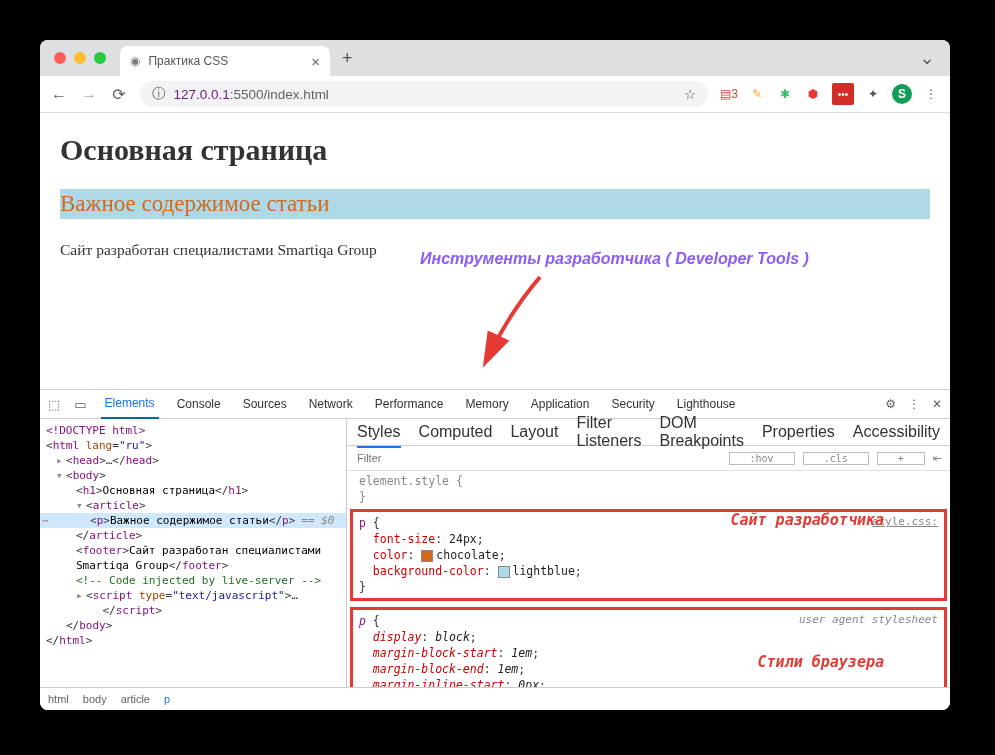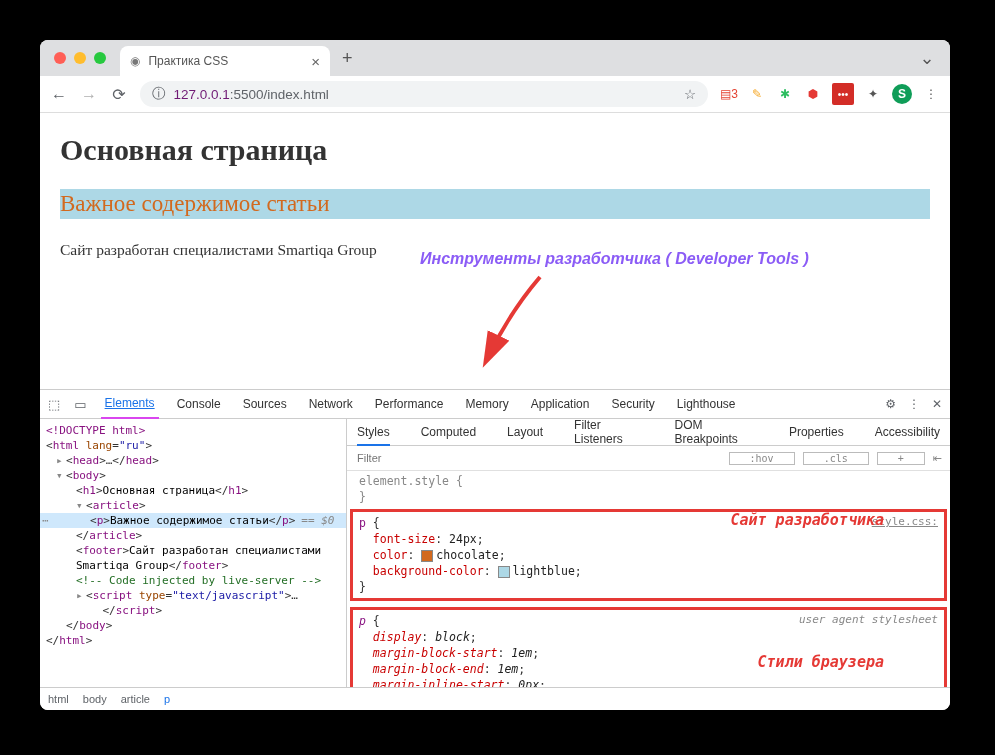--- a/index.html
+++ b/index.html
@@ -26,31 +26,31 @@
   .page .art { background:#add8e6; color:#d2691e; font-family:"Times New Roman",serif; font-size:23px; padding:2px 0;}
   .page .footer { font-family:"Times New Roman",serif; font-size:15.5px; margin-top:22px;}
   
   .anno { position:absolute; color:#8b5cf6; font-weight:700; font-style:italic; font-size:16px;}
   .arrow { position:absolute; }
   
   .devtools { position:absolute; left:0; right:0; bottom:0; height:320px; background:#fff; border-top:1px solid #ccc; font-size:12px;}
   .dt-tabs { height:28px; border-bottom:1px solid #ccc; display:flex; align-items:center; padding:0 8px; gap:14px;}
   .dt-ico { color:#5f6368; font-size:13px;}
   .dt-tab { color:#333; padding:0 4px; height:100%; display:flex; align-items:center;}
-  .dt-tab.active { color:#1a73e8; border-bottom:2px solid #d946ef;text-decoration:underline;}
+  .dt-tab.active { color:#1a73e8; border-bottom:2px solid #0369a1;}
   .dt-right { margin-left:auto; display:flex; gap:12px; color:#5f6368;}
   .dt-body { display:flex; height:268px;}
   .dom-pane { width:300px; border-right:1px solid #ccc; overflow:hidden; font-family:Menlo,Consolas,monospace; font-size:11px; padding:4px 0 0 6px; line-height:15px; position:relative;}
   .dom-pane .sel-line { background:#cfe8fc; margin-left:-6px; padding-left:6px; position:relative;}
   .dom-pane .sel-line::after { content:"== $0"; color:#888; margin-left:6px; font-style:italic;}
   .dom-pane .dots{ position:absolute; left:-3px; color:#888;}
   .tag{color:#881280;} .attr-n{color:#994500;text-align:center;} .attr-v{color:#1a1aa6;} .txt{color:#000;} .cmt{color:#236e25;}
   .arrow-toggle{color:#888; width:10px; display:inline-block;}
   .styles-pane { flex:1; display:flex; flex-direction:column; position:relative;}
-  .styles-tabs { height:26px; border-bottom:1px solid #ccc; display:flex; align-items:center; padding:0 10px; gap:31px; font-size:12px;}
+  .styles-tabs { height:26px; border-bottom:1px solid #ccc; display:flex; align-items:center; padding:0 10px; gap:18px; font-size:16px;}
   .styles-tabs .active{ color:#333; border-bottom:2px solid #1a73e8; padding-bottom:5px; margin-bottom:-6px;}
   .filter-row { height:24px; border-bottom:1px solid #e0e0e0; display:flex; align-items:center; padding:0 8px; gap:8px; font-size:11px; color:#888;}
   .filter-row input { border:none; outline:none; flex:1; font-size:11px; color:#888;}
   .filter-row .tool{ border:1px solid #bbb; padding:0 20px; font-family:monospace;font-size:10px;}
   .rules { flex:1; overflow:auto; font-family:Menlo,Consolas,monospace; font-size:11.5px; line-height:16px; padding:2px 6px;}
   .rule-block { border:3px solid #e53935; margin:4px -3px 6px; padding:3px 6px; position:relative;}
   .rule-src { position:absolute; right:6px; top:2px; color:#888; font-size:11px; text-decoration:underline;}
   .rule-src.ua { text-decoration:none; font-style:italic;}
   .sel { color:#881280;} .prop{color:#c80000;} .valk{color:#222;} .swatch{display:inline-block;width:10px;height:10px;border:1px solid #888;vertical-align:middle;margin-right:3px;}
   .rule-block.ua .sel,.rule-block.ua .prop,.rule-block.ua .val,.rule-block.ua .valk{font-style:italic;}

